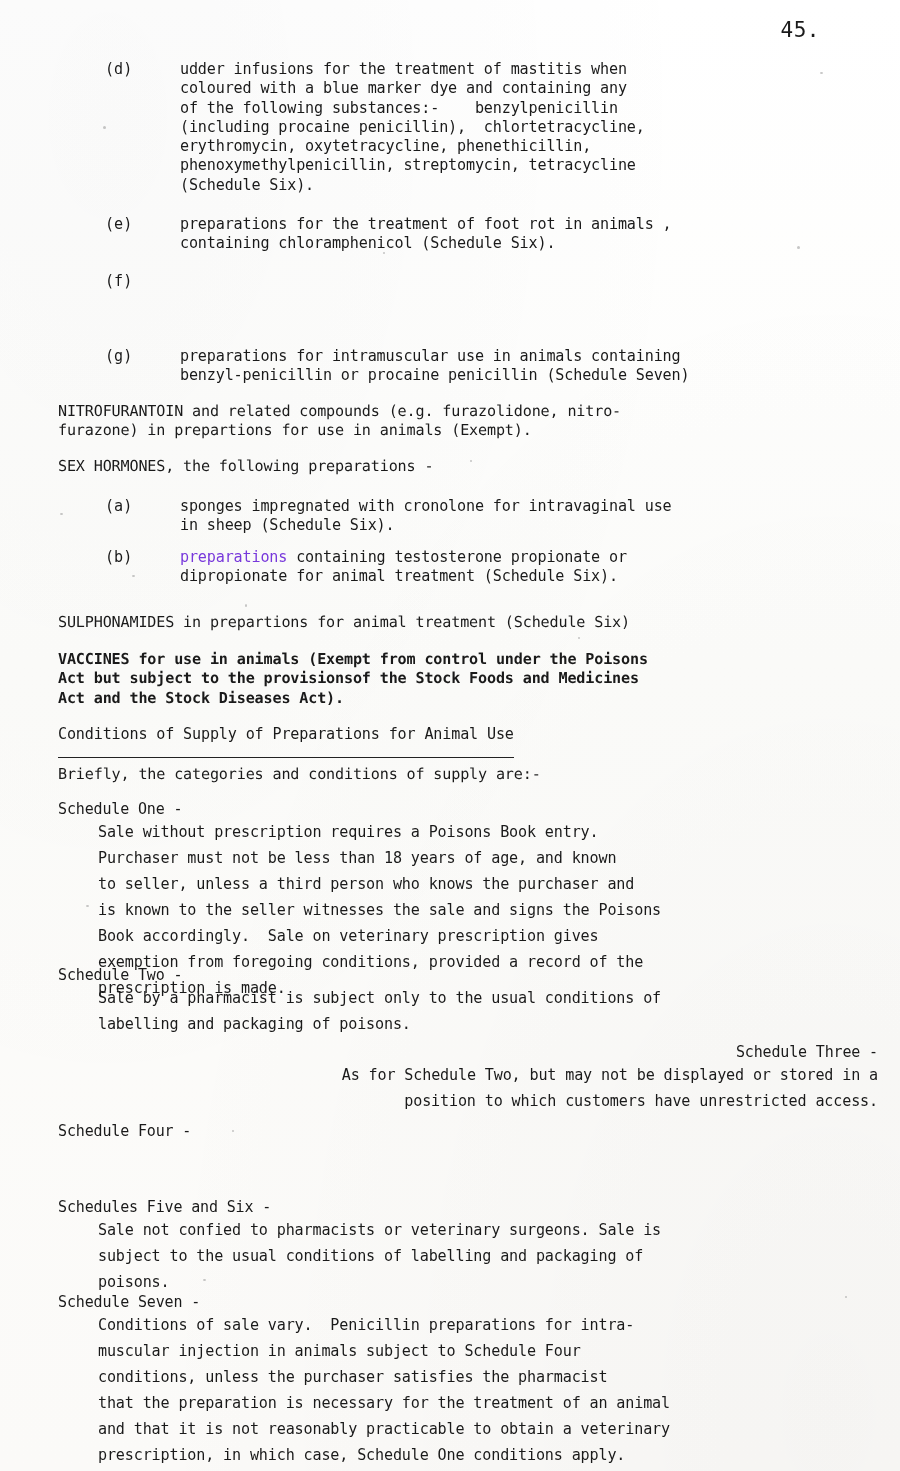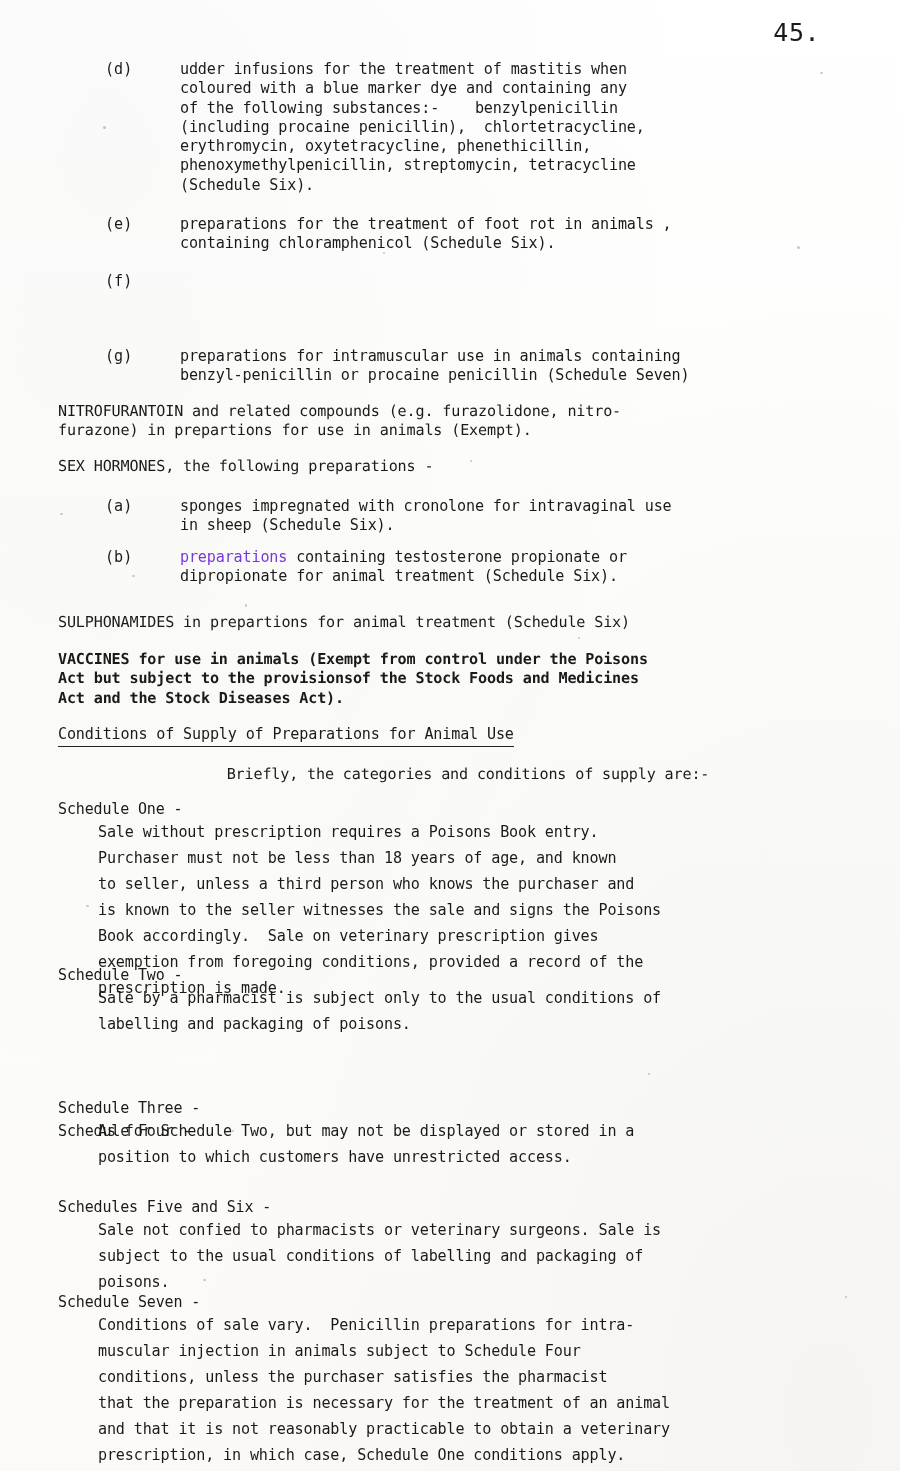--- a/index.html
+++ b/index.html
@@ -35,21 +35,21 @@
   .content {
     position: relative;
     z-index: 1;
   }
 
   
   .folio {
     position: absolute;
     top: 18px;
     right: 80px;
-    font-size: 25px;
+    font-size: 21px;
     letter-spacing: 0.5px;
     font-family: "DejaVu Sans Mono", "Liberation Mono", monospace;
     margin-left: 12px;
   }
 
   
   .tblock {
     position: absolute;
     font-size: 15.1px;
     line-height: 19.3px;
@@ -101,21 +101,21 @@
   }
 
   
   .uhead {
     position: absolute;
     font-size: 15.1px;
     line-height: 19.3px;
     letter-spacing: -0.15px;
     white-space: pre;
     font-family: "DejaVu Sans Mono", "Liberation Mono", monospace;
-    padding-bottom: 2px;
+    padding-bottom: 13px;
     border-bottom: 1.6px solid #222;
     display: inline-block;
   }
 
   
   .faded {
     color: #6d28d9;
     opacity: 0.92;
   }
 
@@ -182,40 +182,40 @@
     </div>
 
     <div class="tblock" style="left:58px; top:613px; width:820px;">SULPHONAMIDES in prepartions for animal treatment (Schedule Six)</div>
 
     <div class="tblock" style="left:58px; top:650px; width:820px;font-weight:bold;">VACCINES for use in animals (Exempt from control under the Poisons
 Act but subject to the provisionsof the Stock Foods and Medicines
 Act and the Stock Diseases Act).</div>
 
     <div class="uhead" style="left:58px; top:725px;">Conditions of Supply of Preparations for Animal Use</div>
 
-    <div class="tblock" style="left:58px; top:765px; width:820px;text-align:center;">Briefly, the categories and conditions of supply are:-</div>
+    <div class="tblock" style="left:58px; top:765px; width:820px;">Briefly, the categories and conditions of supply are:-</div>
 
     <div class="sched" style="left:58px; top:800px; width:820px;">
       <div class="shead">Schedule One -</div>
       <div class="sbody">Sale without prescription requires a Poisons Book entry.
 Purchaser must not be less than 18 years of age, and known
 to seller, unless a third person who knows the purchaser and
 is known to the seller witnesses the sale and signs the Poisons
 Book accordingly.  Sale on veterinary prescription gives
 exemption from foregoing conditions, provided a record of the
 prescription is made.</div>
     </div>
 
     <div class="sched" style="left:58px; top:966px; width:820px;">
       <div class="shead">Schedule Two -</div>
       <div class="sbody">Sale by a pharmacist is subject only to the usual conditions of
 labelling and packaging of poisons.</div>
     </div>
 
-    <div class="sched" style="left:58px; top:1099px; width:820px;">
+    <div class="sched" style="left:58px; top:1043px; width:820px;text-align:right;">
       <div class="shead">Schedule Three -</div>
       <div class="sbody">As for Schedule Two, but may not be displayed or stored in a
 position to which customers have unrestricted access.</div>
     </div>
 
     <div class="sched" style="left:58px; top:1122px; width:820px;">
       <div class="shead">Schedule Four -</div>
     </div>
 
     <div class="sched" style="left:58px; top:1198px; width:820px;">

